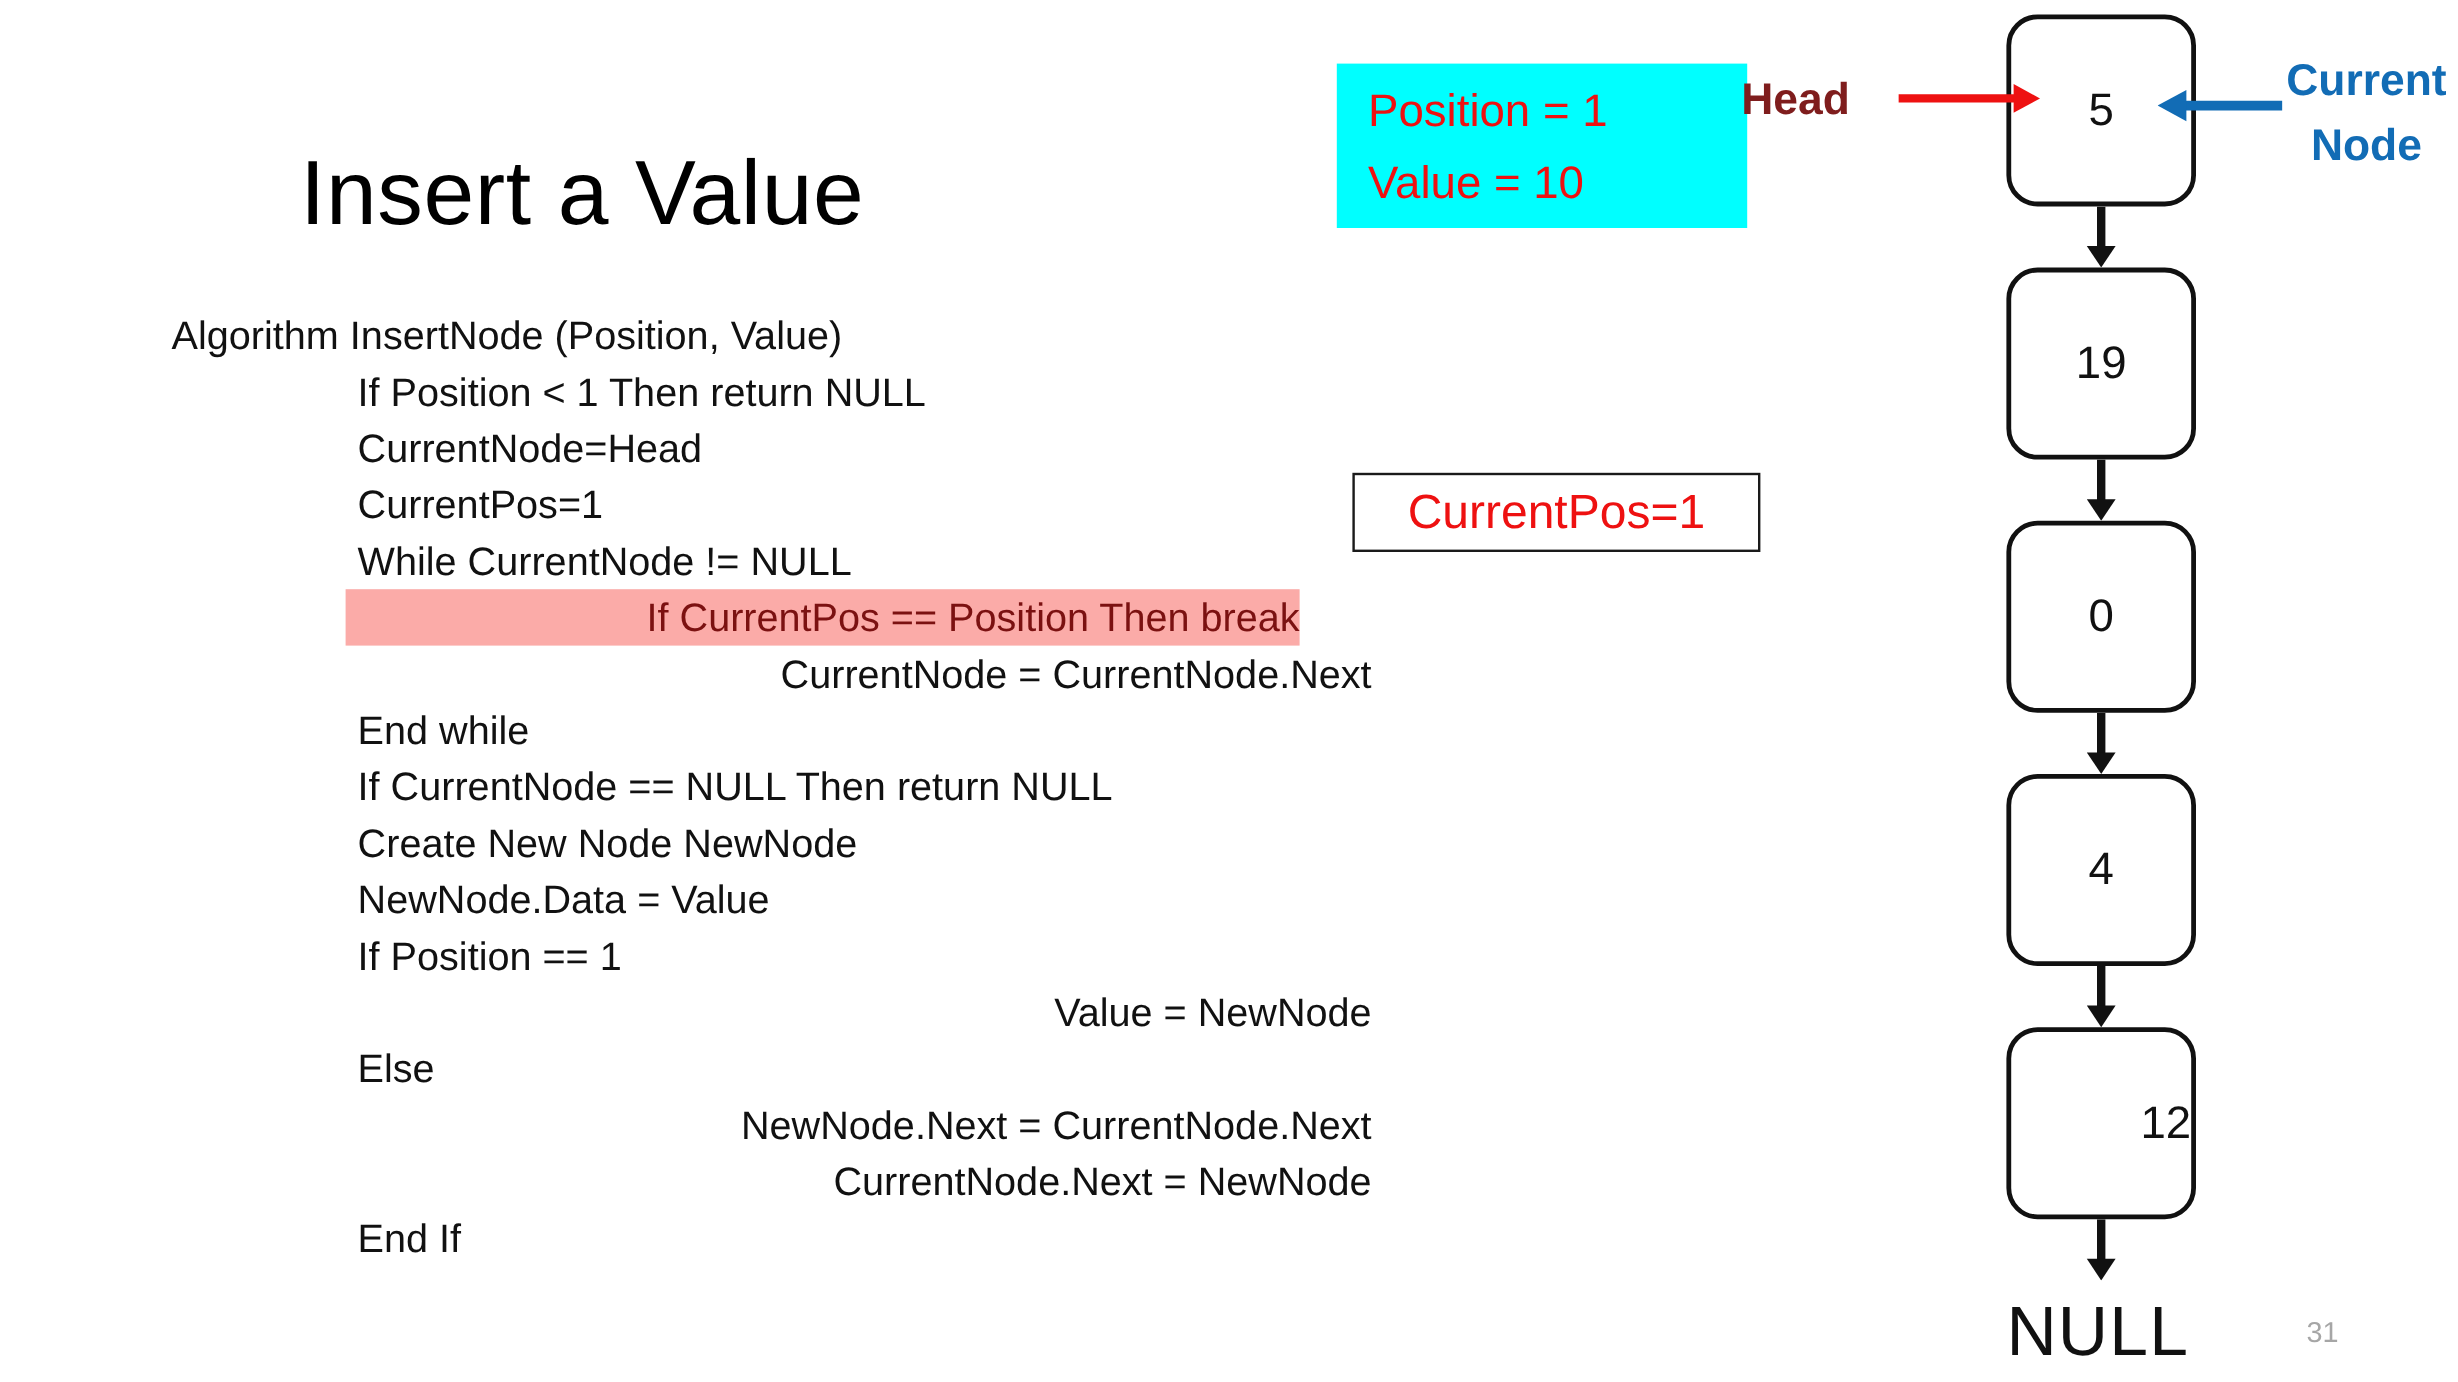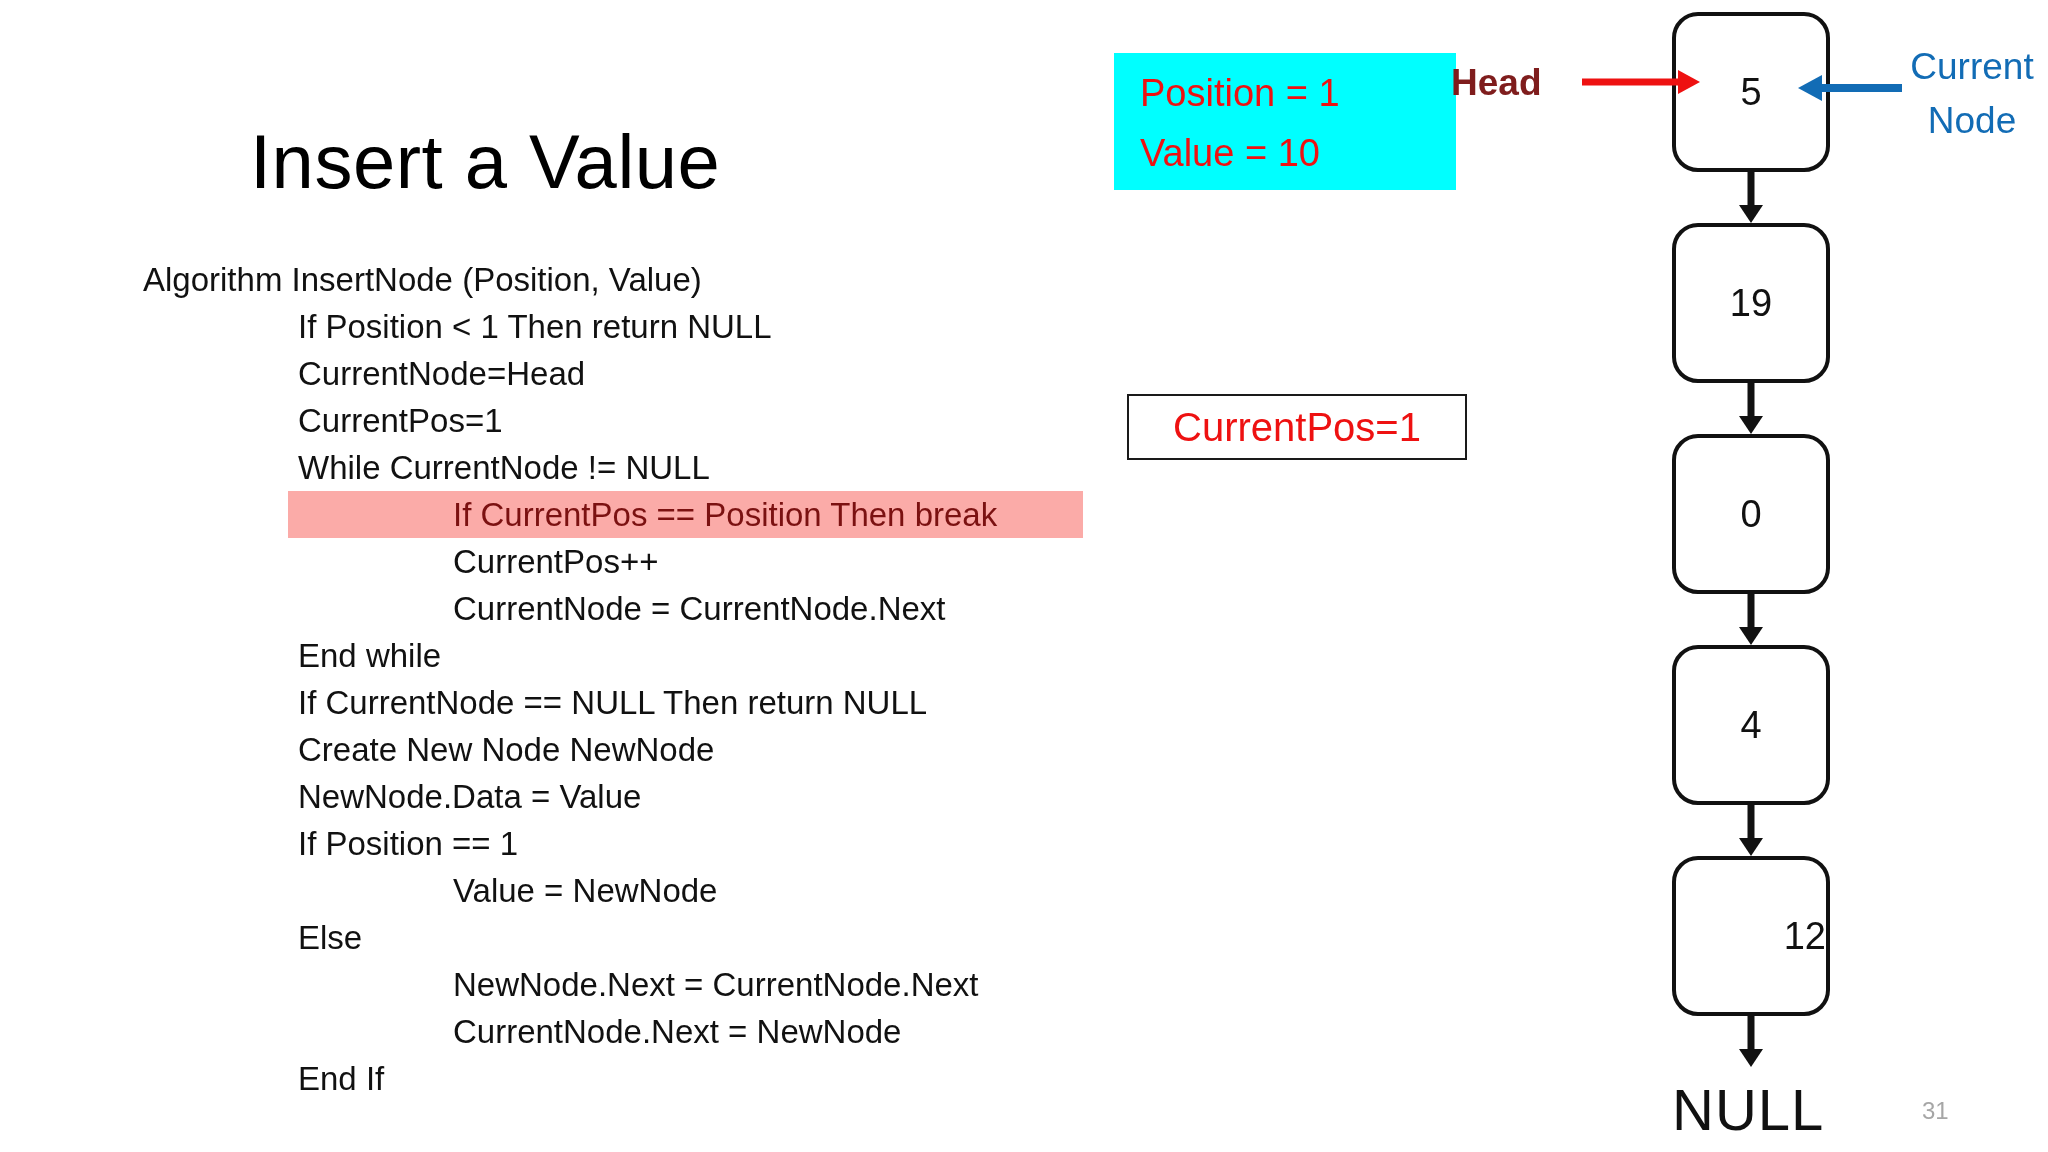--- a/index.html
+++ b/index.html
@@ -34,21 +34,21 @@
     font-size:33px;
     line-height:47px;
     color:#111111;
     white-space:pre;
     height:47px;
     display:block;
     position:relative;
   }
   .ind0{padding-left:0px;}
   .ind1{padding-left:155px;}
-  .ind2{padding-left:310px;}
+  .ind2{padding-left:310px;text-align:right;}
 
   .code-line.hl{
     color:#7B1111;
     background:#FBABA8;
     width:795px;
     margin-left:145px;
     padding-left:165px;
     box-sizing:border-box;
   }
 
@@ -127,21 +127,21 @@
     white-space:nowrap;
   }
   .head-arrow{position:absolute;left:1582px;top:66px;}
 
   
   .cn-label{
     position:absolute;
     left:1897px; top:40px;
     width:150px;
     font-size:37px;
-    font-weight:normal;
+    font-weight:bold;
     color:#126CB5;
     text-align:center;
     line-height:54px;
   }
   .cn-arrow{position:absolute;left:1798px;top:72px;}
 
   
   .slide-number{
     position:absolute;
     left:1922px; top:1097px;
@@ -156,21 +156,20 @@
 
   <div class="slide-title">Insert a Value</div>
 
   <div class="code-block" id="code-block">
       <div class="code-line ind0">Algorithm InsertNode (Position, Value)</div>
       <div class="code-line ind1">If Position &lt; 1 Then return NULL</div>
       <div class="code-line ind1">CurrentNode=Head</div>
       <div class="code-line ind1">CurrentPos=1</div>
       <div class="code-line ind1">While CurrentNode != NULL</div>
       <div class="code-line ind2 hl">If CurrentPos == Position Then break</div>
-      <div class="code-line ind2">CurrentPos++</div>
       <div class="code-line ind2">CurrentNode = CurrentNode.Next</div>
       <div class="code-line ind1">End while</div>
       <div class="code-line ind1">If CurrentNode == NULL Then return NULL</div>
       <div class="code-line ind1">Create New Node NewNode</div>
       <div class="code-line ind1">NewNode.Data = Value</div>
       <div class="code-line ind1">If Position == 1</div>
       <div class="code-line ind2">Value = NewNode</div>
       <div class="code-line ind1">Else</div>
       <div class="code-line ind2">NewNode.Next = CurrentNode.Next</div>
       <div class="code-line ind2">CurrentNode.Next = NewNode</div>

